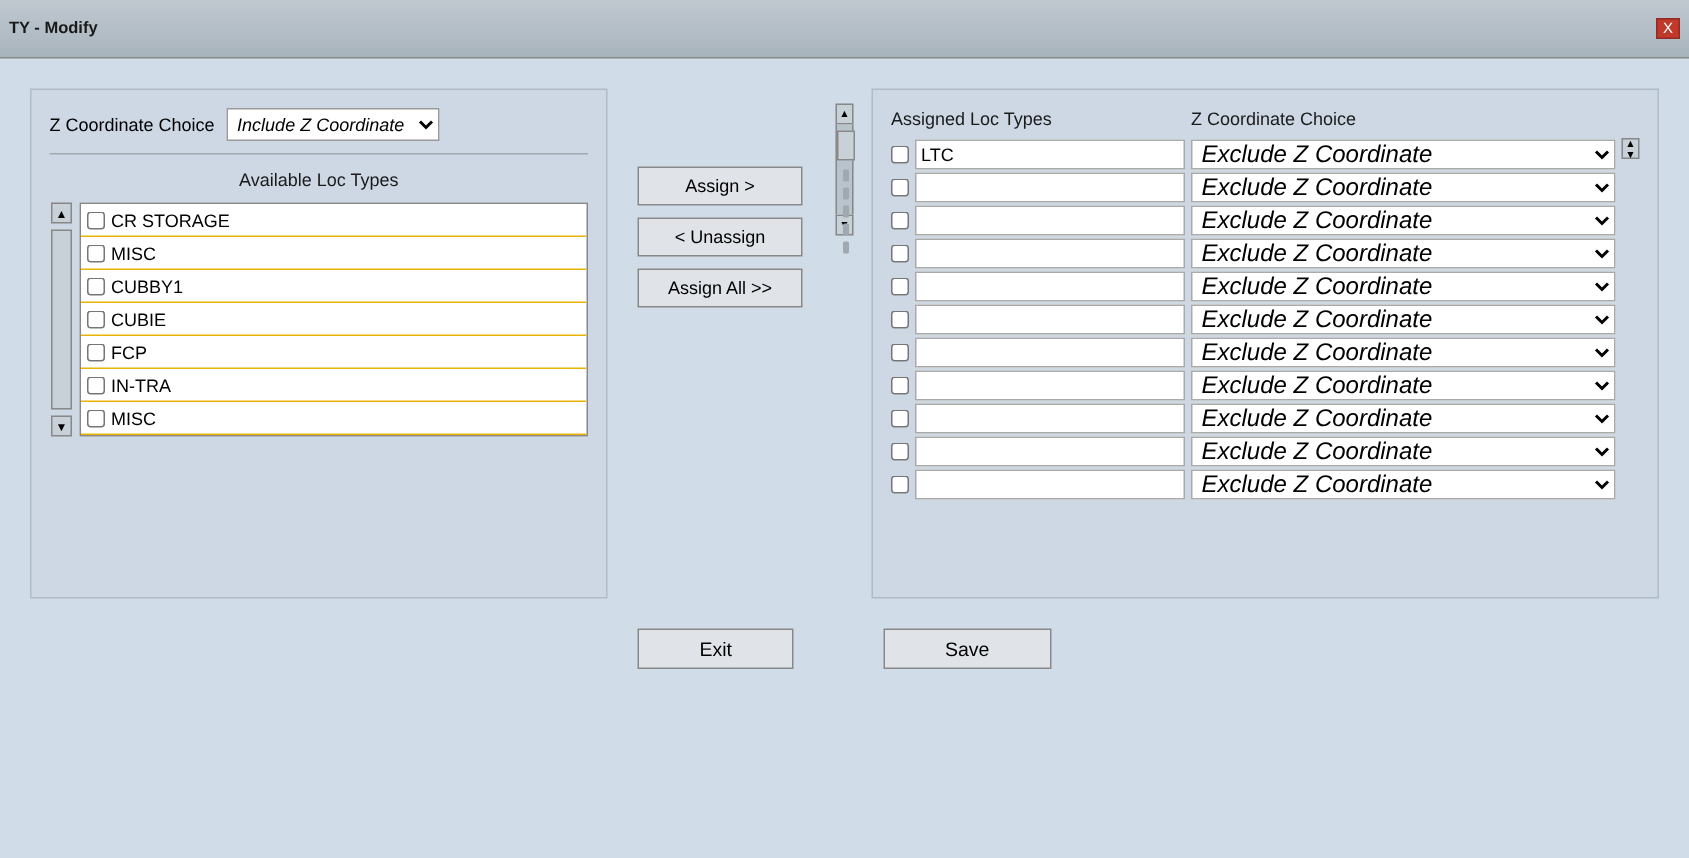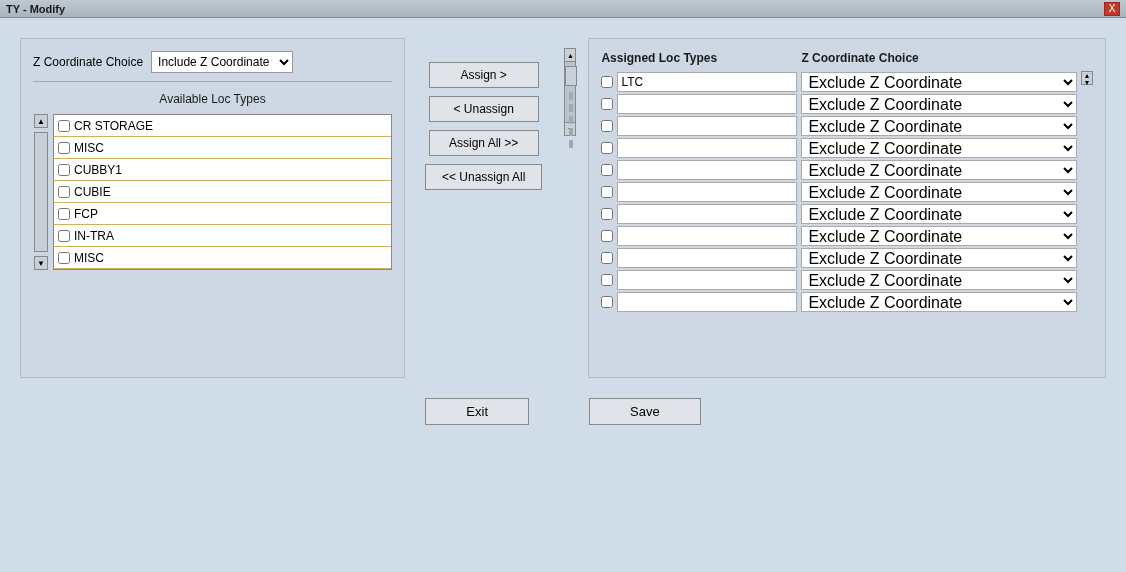--- a/index.html
+++ b/index.html
@@ -6,21 +6,21 @@
     body {
       font-family: Arial, sans-serif;
       font-size: 12px;
       background: #d0dce8;
       width: 1126px;
       height: 572px;
       overflow: hidden;
     }
     .title-bar {
       background: linear-gradient(to bottom, #c0c8d0, #a8b4bc);
-      height: 18px;
+      height: 39px;
       display: flex;
       align-items: center;
       padding: 0 6px;
       border-bottom: 1px solid #888;
       justify-content: space-between;
     }
     .title-bar-text {
       font-size: 11px;
       color: #1a1a1a;
       font-weight: bold;
@@ -99,20 +99,21 @@
     .z-coord-label {
       font-size: 12px;
       white-space: nowrap;
     }
     select {
       border: 1px solid #999;
       background: white;
       font-size: 12px;
       height: 22px;
       padding: 0 2px;
+      font-style: italic;
     }
     .separator-line {
       border: none;
       border-top: 1px solid #a0a8b0;
       margin: 8px 0 10px 0;
     }
     .avail-title {
       text-align: center;
       font-size: 12px;
       margin-bottom: 8px;
@@ -164,21 +165,21 @@
       font-size: 12px;
     }
     
     .middle-buttons {
       display: flex;
       flex-direction: column;
       align-items: center;
       justify-content: center;
       gap: 8px;
       padding: 0 10px;
-      margin-top: 24px;
+      margin-top: 52px;
     }
     .action-btn {
       background: #e0e4e8;
       border: 1px solid #888;
       padding: 5px 16px;
       font-size: 12px;
       cursor: pointer;
       min-width: 110px;
       text-align: center;
     }
@@ -207,21 +208,20 @@
       border: 1px solid #b0bcc8;
       flex: 1;
       min-height: 340px;
       padding: 12px;
     }
     .right-header {
       display: flex;
       gap: 0px;
       margin-bottom: 6px;
       align-items: center;
-      font-weight: bold;
     }
     .col-header {
       font-size: 12px;
       color: #1a1a1a;
     }
     .assigned-row {
       display: flex;
       align-items: center;
       gap: 4px;
       min-height: 22px;
@@ -328,21 +328,20 @@
               <span class="list-item-text">MISC</span>
             </div>
           </div>
       </div>
     </div>
 
     <div class="middle-buttons">
       <button class="action-btn">Assign &gt;</button>
       <button class="action-btn">&lt; Unassign</button>
       <button class="action-btn">Assign All &gt;&gt;</button>
-      <button class="action-btn">&lt;&lt; Unassign All</button>
     </div>
 
     <div class="center-scrollbar">
       <div class="scrollbar-btn">▲</div>
       <div style="flex:1; width:12px; background:#b8c4cc; border-left:1px solid #888; border-right:1px solid #888; min-height:60px; position:relative;">
         <div style="width:12px; height:20px; background:#c8d0d8; border:1px solid #888; position:absolute; top:4px;"></div>
         <div style="width:4px; height:8px; background:#a0a8b0; position:absolute; left:4px; top:30px; border-radius:1px;"></div>
         <div style="width:4px; height:8px; background:#a0a8b0; position:absolute; left:4px; top:42px; border-radius:1px;"></div>
         <div style="width:4px; height:8px; background:#a0a8b0; position:absolute; left:4px; top:54px; border-radius:1px;"></div>
         <div style="width:4px; height:8px; background:#a0a8b0; position:absolute; left:4px; top:66px; border-radius:1px;"></div>

